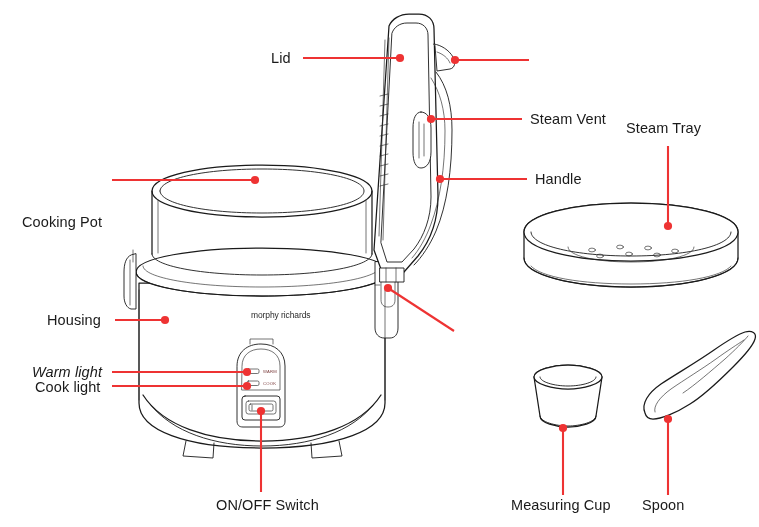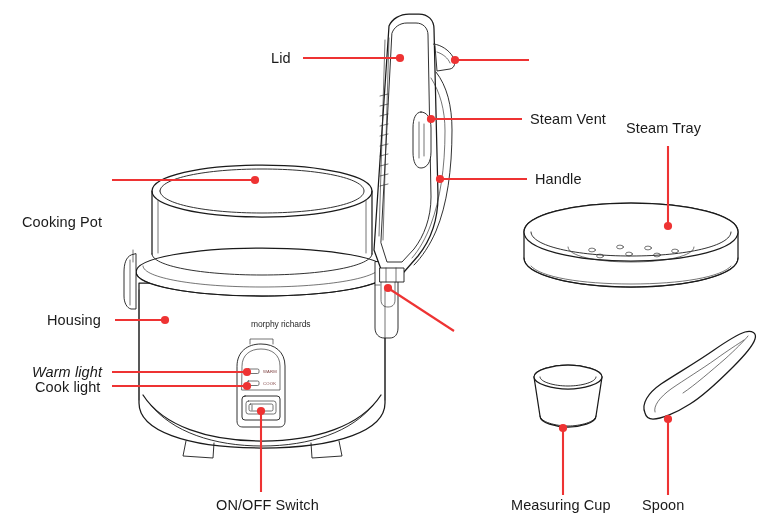--- a/index.html
+++ b/index.html
@@ -327,19 +327,19 @@
   <div class="callout-label" style="left:32px; top:365px;font-style:italic;">Warm light</div>
 
   <div class="callout-label" style="left:35px; top:380px;">Cook light</div>
 
   <div class="callout-label" style="left:216px; top:498px;">ON/OFF Switch</div>
 
   <div class="callout-label" style="left:511px; top:498px;">Measuring Cup</div>
 
   <div class="callout-label" style="left:642px; top:498px;">Spoon</div>
 
-  <div class="brandmark" style="left:223px; top:319px;padding-left:28px;">morphy richards</div>
+  <div class="brandmark" style="left:223px; top:310px;padding-left:28px;">morphy richards</div>
 
   <div class="panel-micro-label" style="left:263px; top:369px;">WARM</div>
 
   <div class="panel-micro-label" style="left:263px; top:381px;">COOK</div>
 
 </div>
 
 </body></html>

